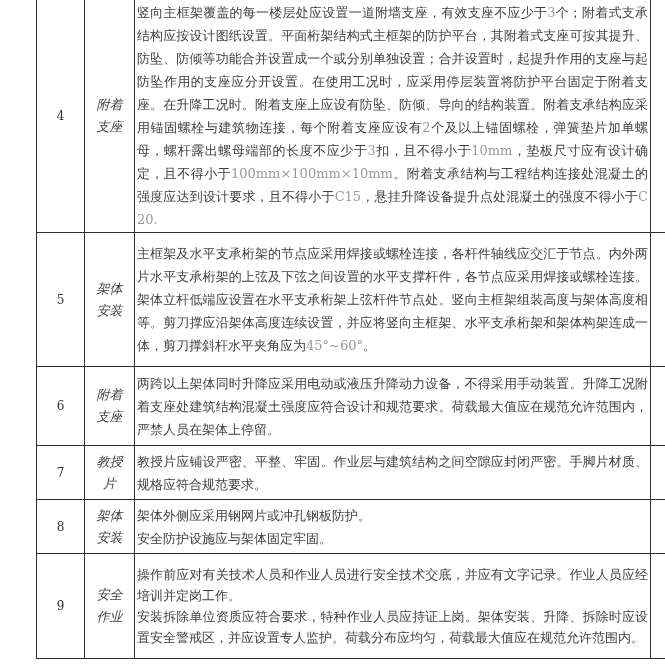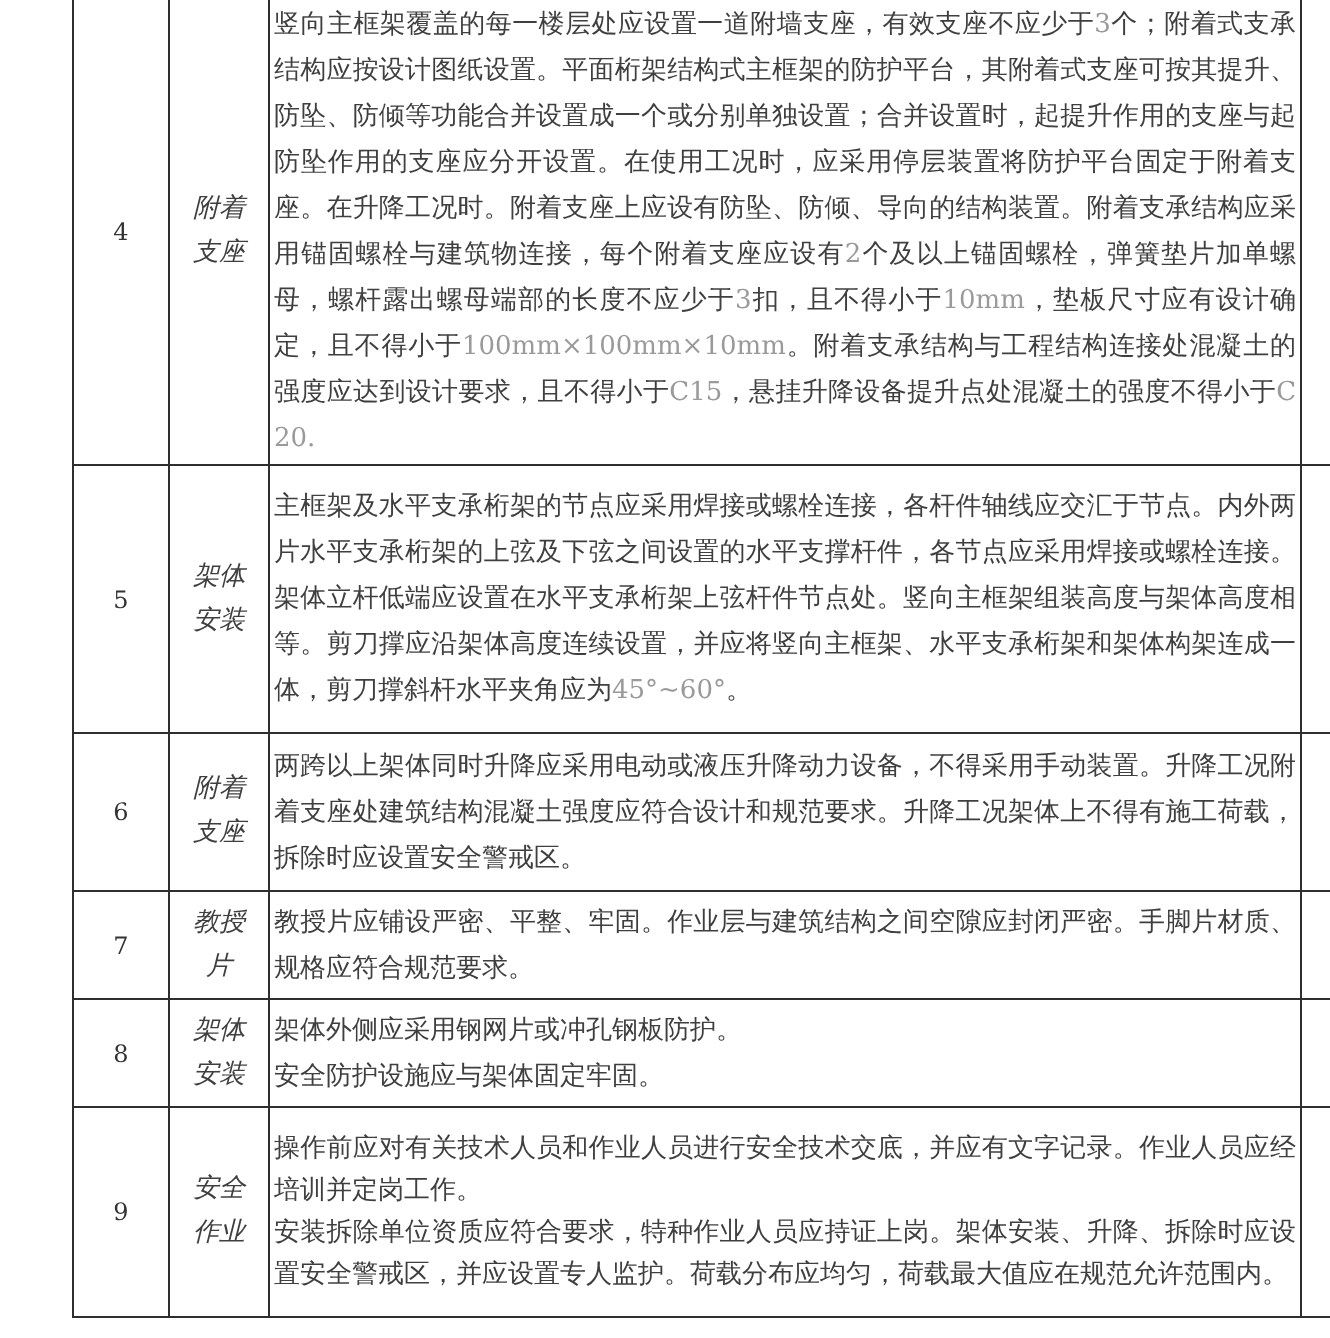--- a/index.html
+++ b/index.html
@@ -88,21 +88,21 @@
     </tr>
     <tr class="r5">
       <td class="num">5</td>
       <td class="cat">架体安装</td>
       <td class="content content-text">主框架及水平支承桁架的节点应采用焊接或螺栓连接，各杆件轴线应交汇于节点。内外两片水平支承桁架的上弦及下弦之间设置的水平支撑杆件，各节点应采用焊接或螺栓连接。架体立杆低端应设置在水平支承桁架上弦杆件节点处。竖向主框架组装高度与架体高度相等。剪刀撑应沿架体高度连续设置，并应将竖向主框架、水平支承桁架和架体构架连成一体，剪刀撑斜杆水平夹角应为<span class="latin">45°~60°</span>。</td>
       <td class="score"></td>
     </tr>
     <tr class="r6">
       <td class="num">6</td>
       <td class="cat">附着支座</td>
-      <td class="content content-text">两跨以上架体同时升降应采用电动或液压升降动力设备，不得采用手动装置。升降工况附着支座处建筑结构混凝土强度应符合设计和规范要求。升降工况架体上不得有施工荷载，拆除时应设置安全警戒区。</td>
+      <td class="content content-text">两跨以上架体同时升降应采用电动或液压升降动力设备，不得采用手动装置。升降工况附着支座处建筑结构混凝土强度应符合设计和规范要求。荷载最大值应在规范允许范围内，严禁人员在架体上停留。</td>
       <td class="score"></td>
     </tr>
     <tr class="r7">
       <td class="num">7</td>
       <td class="cat">教授片</td>
       <td class="content content-text">教授片应铺设严密、平整、牢固。作业层与建筑结构之间空隙应封闭严密。手脚片材质、规格应符合规范要求。</td>
       <td class="score"></td>
     </tr>
     <tr class="r8">
       <td class="num">8</td>

